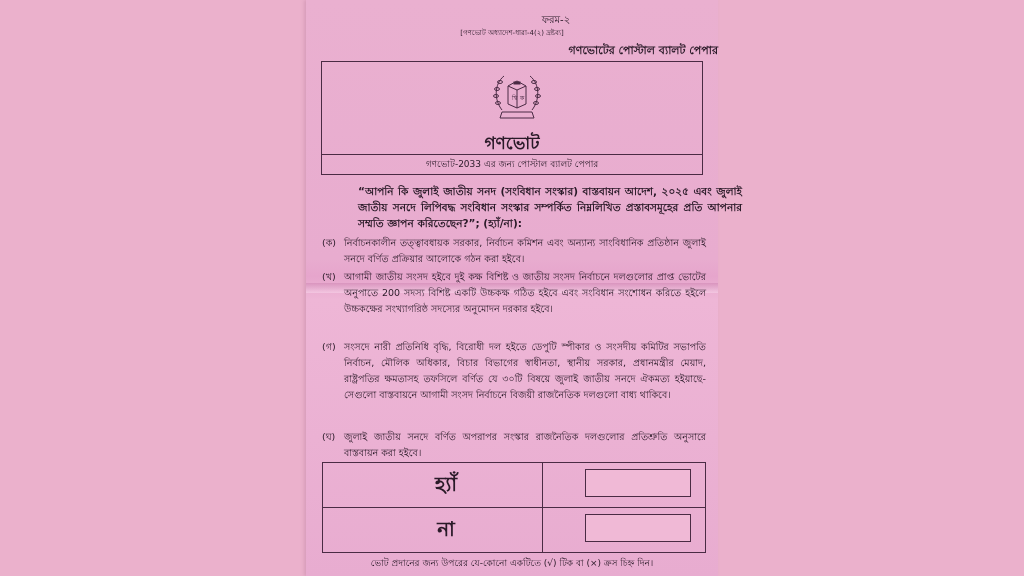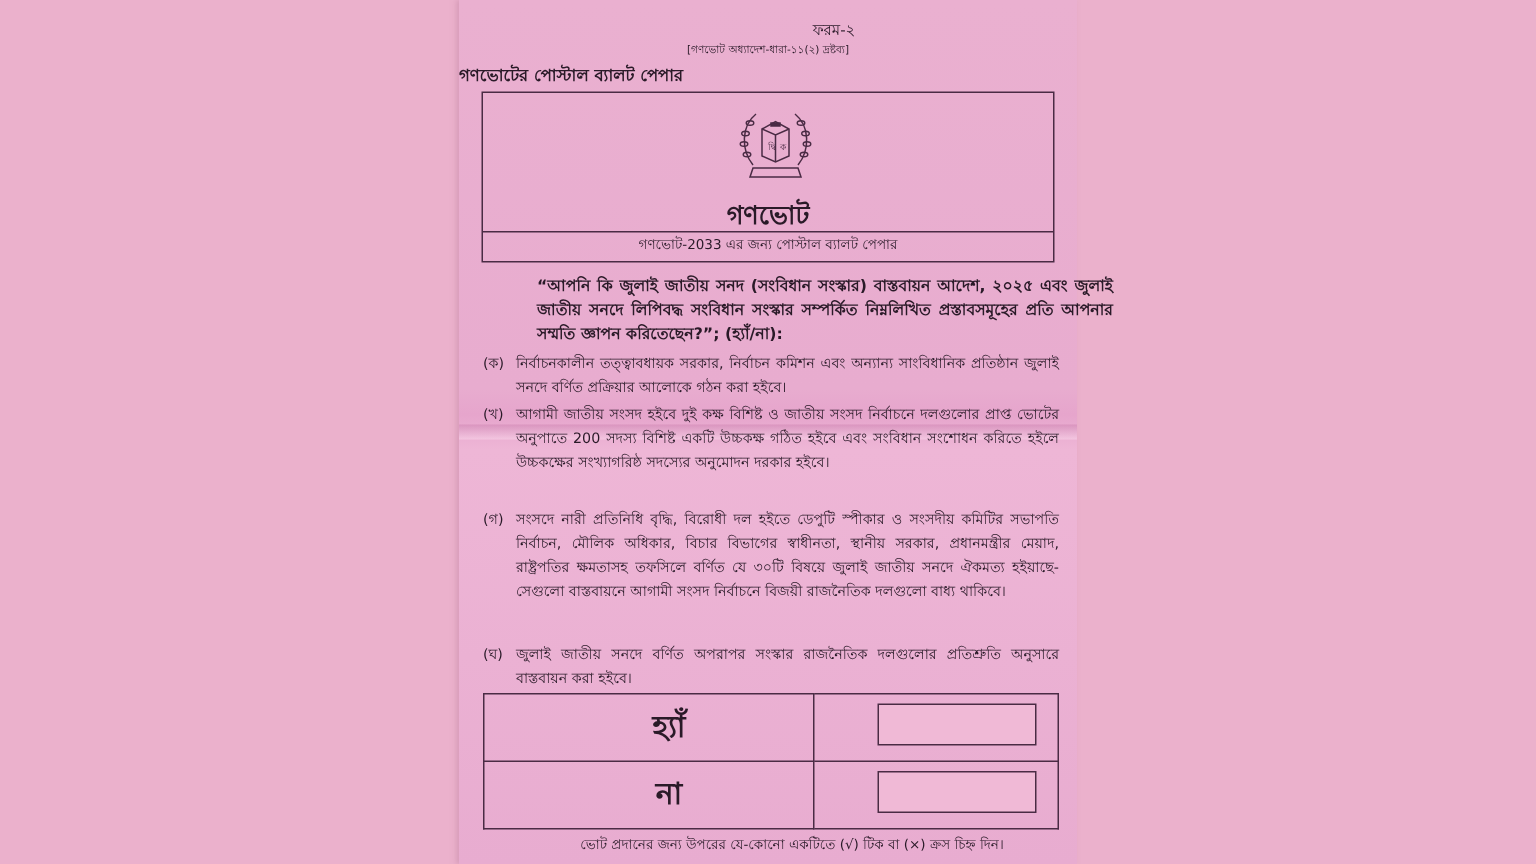--- a/index.html
+++ b/index.html
@@ -14,21 +14,21 @@
     background:linear-gradient(180deg,#eab0d0 0%,#e8accf 45%,#e6a5cc 48%,#eeb6d6 52%,#e8acd0 100%);
     box-shadow: -2px 0 3px rgba(200,140,170,0.5);
     color:#2a1a28;
   }
   .fold {
     position:absolute; left:0; top:283px; width:412px; height:10px;
     background:linear-gradient(180deg,rgba(190,110,160,0.35),rgba(255,230,245,0.4));
   }
   .form-no { position:absolute; left:0; width:412px; top:12px; text-align:center; font-size:10px;padding-left:44px; }
   .ordinance { position:absolute; left:0; width:412px; top:27px; text-align:center; font-size:7px; }
-  .paper-title { position:absolute; left:0; width:412px; top:42px; text-align:left; font-size:11px; font-weight:bold; }
+  .paper-title { position:absolute; left:0; width:412px; top:42px; text-align:right; font-size:11px; font-weight:bold; }
   .header-box {
     position:absolute; left:15px; top:61px; width:382px; height:114px;
     border:1.5px solid #4a2b44; box-sizing:border-box;
   }
   .emblem { position:absolute; left:168px; top:8px; width:54px; height:52px; }
   .gonovote { position:absolute; left:0; width:100%; top:68px; text-align:center; font-size:17px; font-weight:bold; }
   .header-sub {
     position:absolute; left:0; bottom:0; width:100%; height:19px;
     border-top:1.5px solid #4a2b44; text-align:center; font-size:9px; line-height:18px;
   }
@@ -42,30 +42,30 @@
   }
   .item .lbl { width:22px; flex:none; }
   .item .txt { flex:1; text-align:justify; }
   .vote-table {
     position:absolute; left:16px; top:462px; width:384px; height:86px;
     border:1.5px solid #4a2b44; box-sizing:border-box; border-collapse:collapse;
   }
   .vote-table td { border:1.5px solid #4a2b44; height:42px; text-align:center; vertical-align:middle;padding-left:28px; }
   .vote-table td.opt { width:190px; font-size:20px; font-weight:bold; }
   .mark-box { display:inline-block; width:104px; height:26px; border:1.5px solid #4a2b44; background:#f0b9d6; }
-  .instruction { position:absolute; left:16px; width:412px; top:556px; text-align:center; font-size:9px; }
+  .instruction { position:absolute; left:0; width:412px; top:556px; text-align:center; font-size:9px; }
 </style>
 </head>
 <body>
 
 <div class="paper">
   <div class="fold"></div>
 
   <div class="form-no">ফরম-২</div>
-  <div class="ordinance">[গণভোট অধ্যাদেশ-ধারা-১১(২) দ্রষ্টব্য]</div>
+  <div class="ordinance">[গণভোট অধ্যাদেশ-ধারা-4(২) দ্রষ্টব্য]</div>
   <div class="paper-title">গণভোটের পোস্টাল ব্যালট পেপার</div>
 
   <div class="header-box">
     <svg class="emblem" viewBox="0 0 54 52">
       <g fill="none" stroke="#4a2b44" stroke-width="1">
         <path d="M12 40 C4 30 4 14 14 6"></path>
         <path d="M42 40 C50 30 50 14 40 6"></path>
         <ellipse cx="10" cy="12" rx="2.5" ry="1.5"></ellipse>
           <ellipse cx="7" cy="19" rx="2.5" ry="1.5"></ellipse>
         <ellipse cx="6" cy="26" rx="2.5" ry="1.5"></ellipse>

